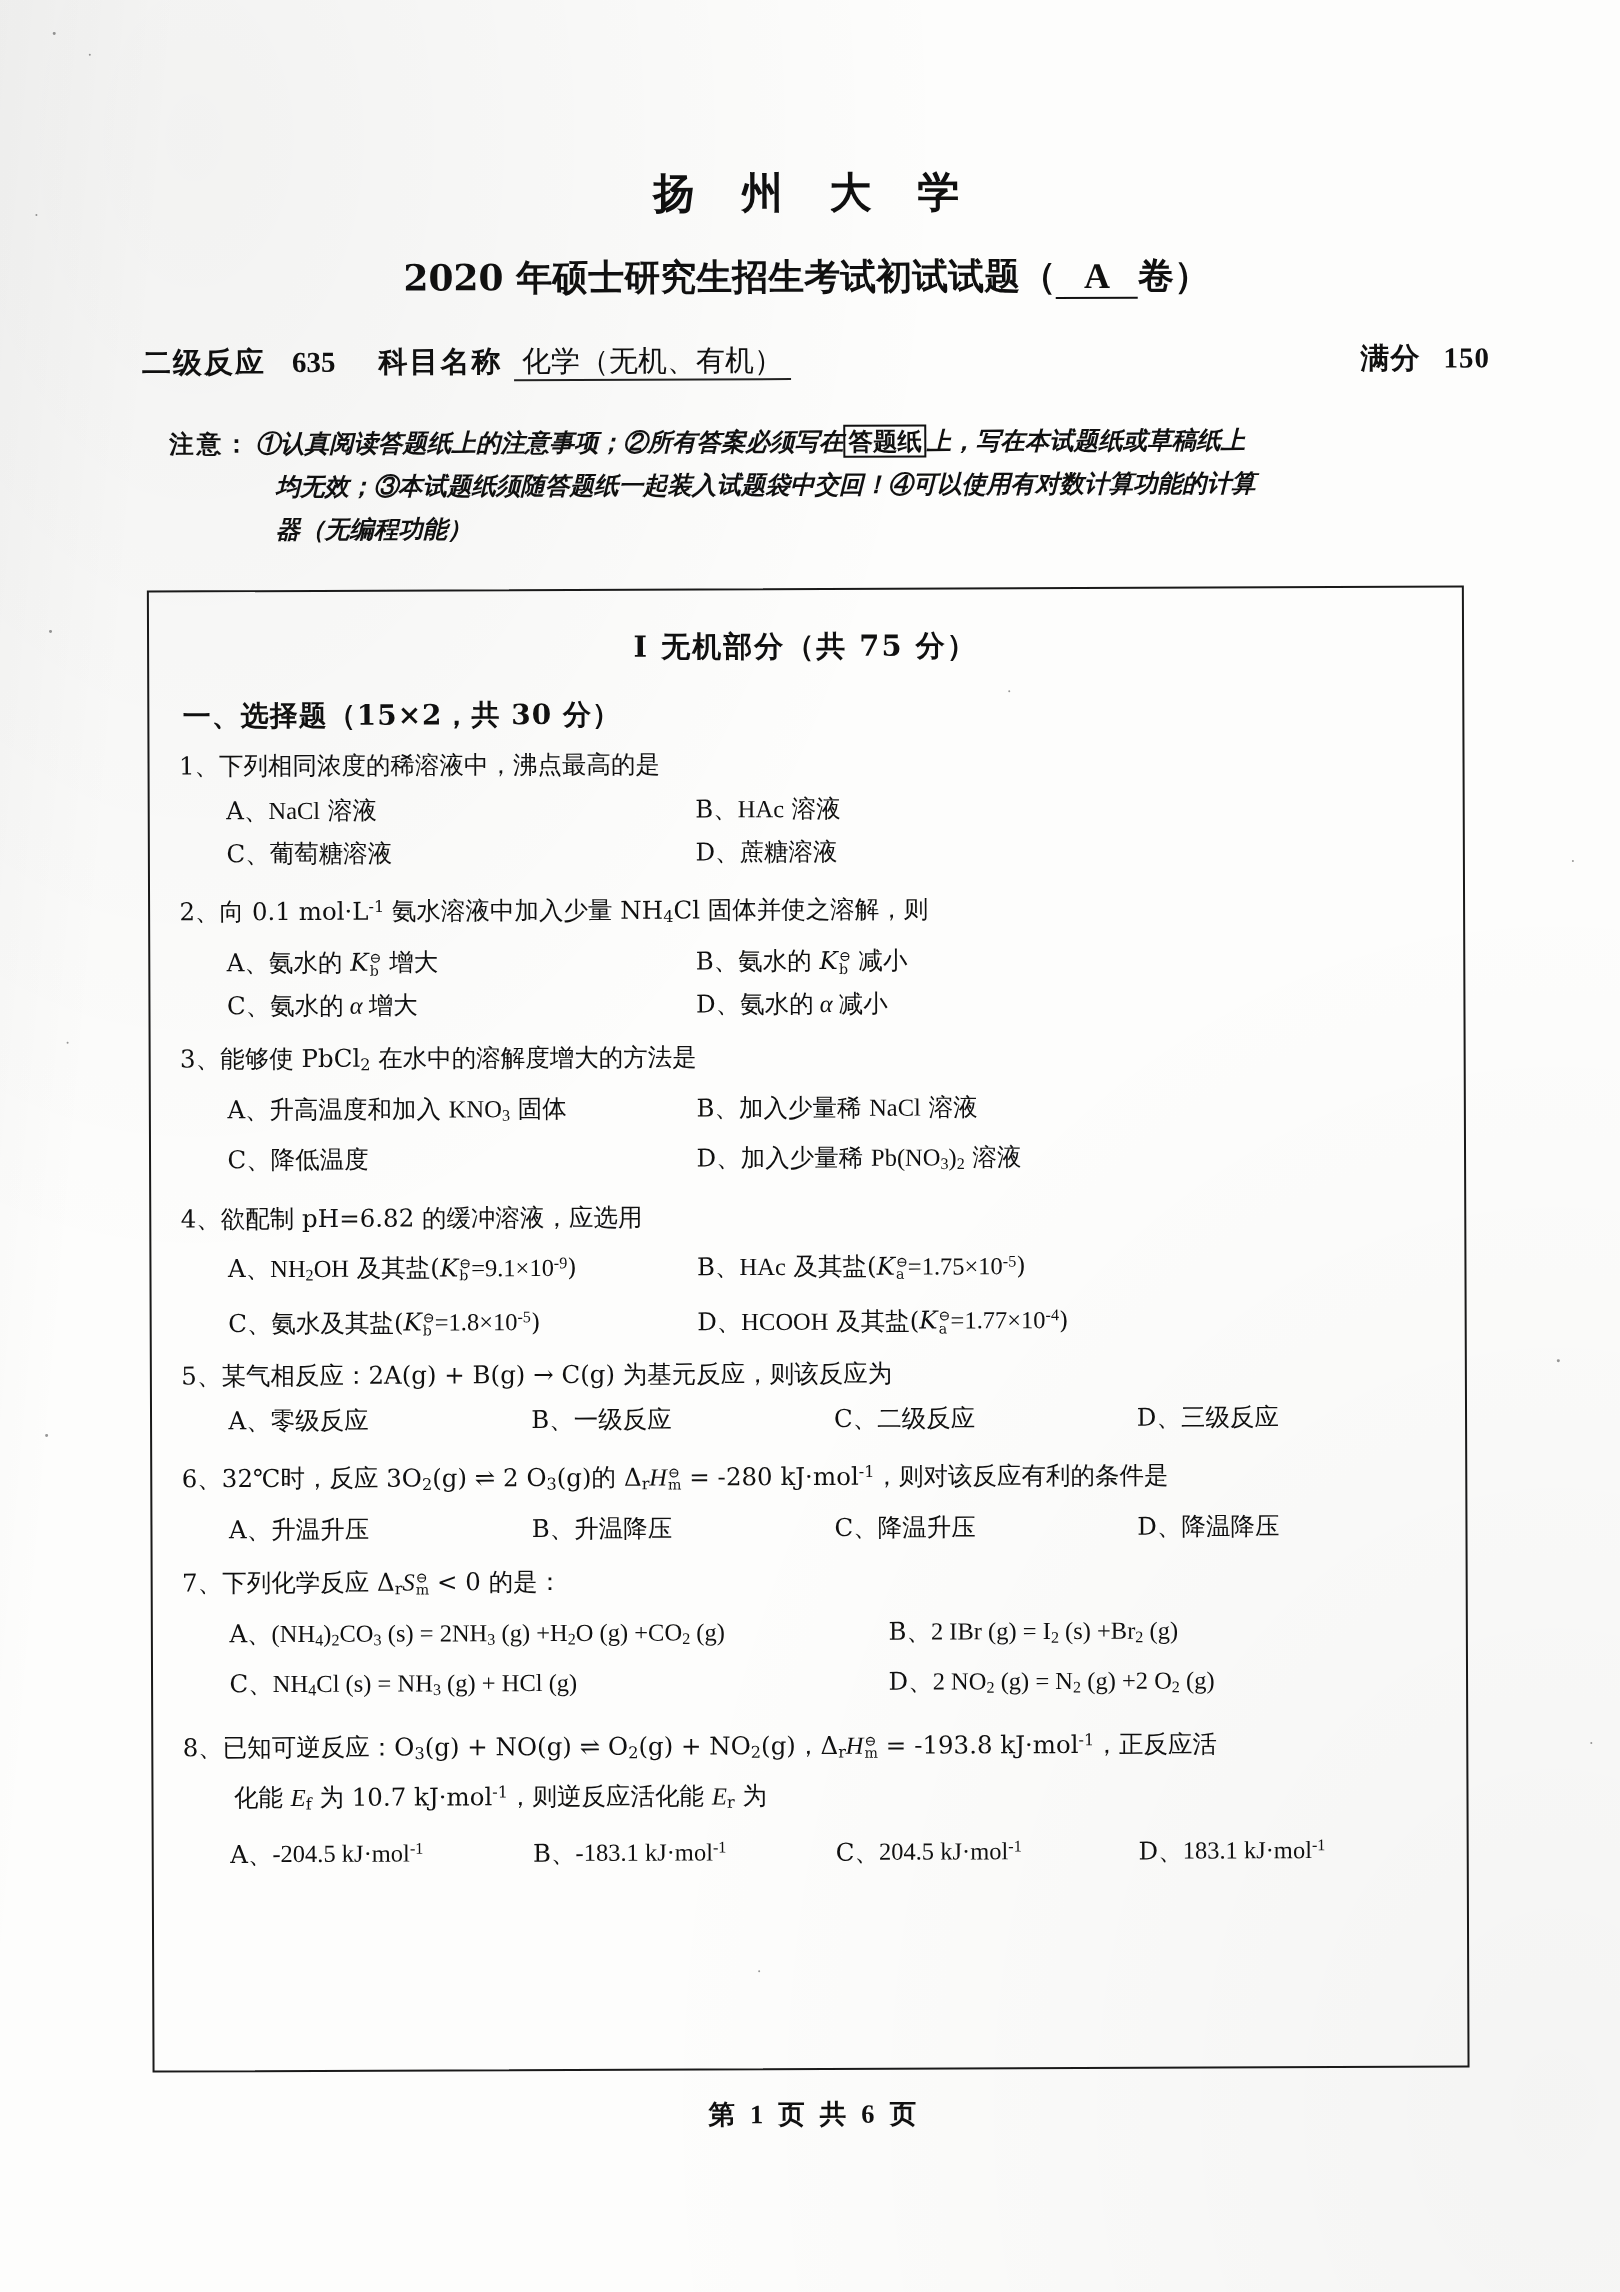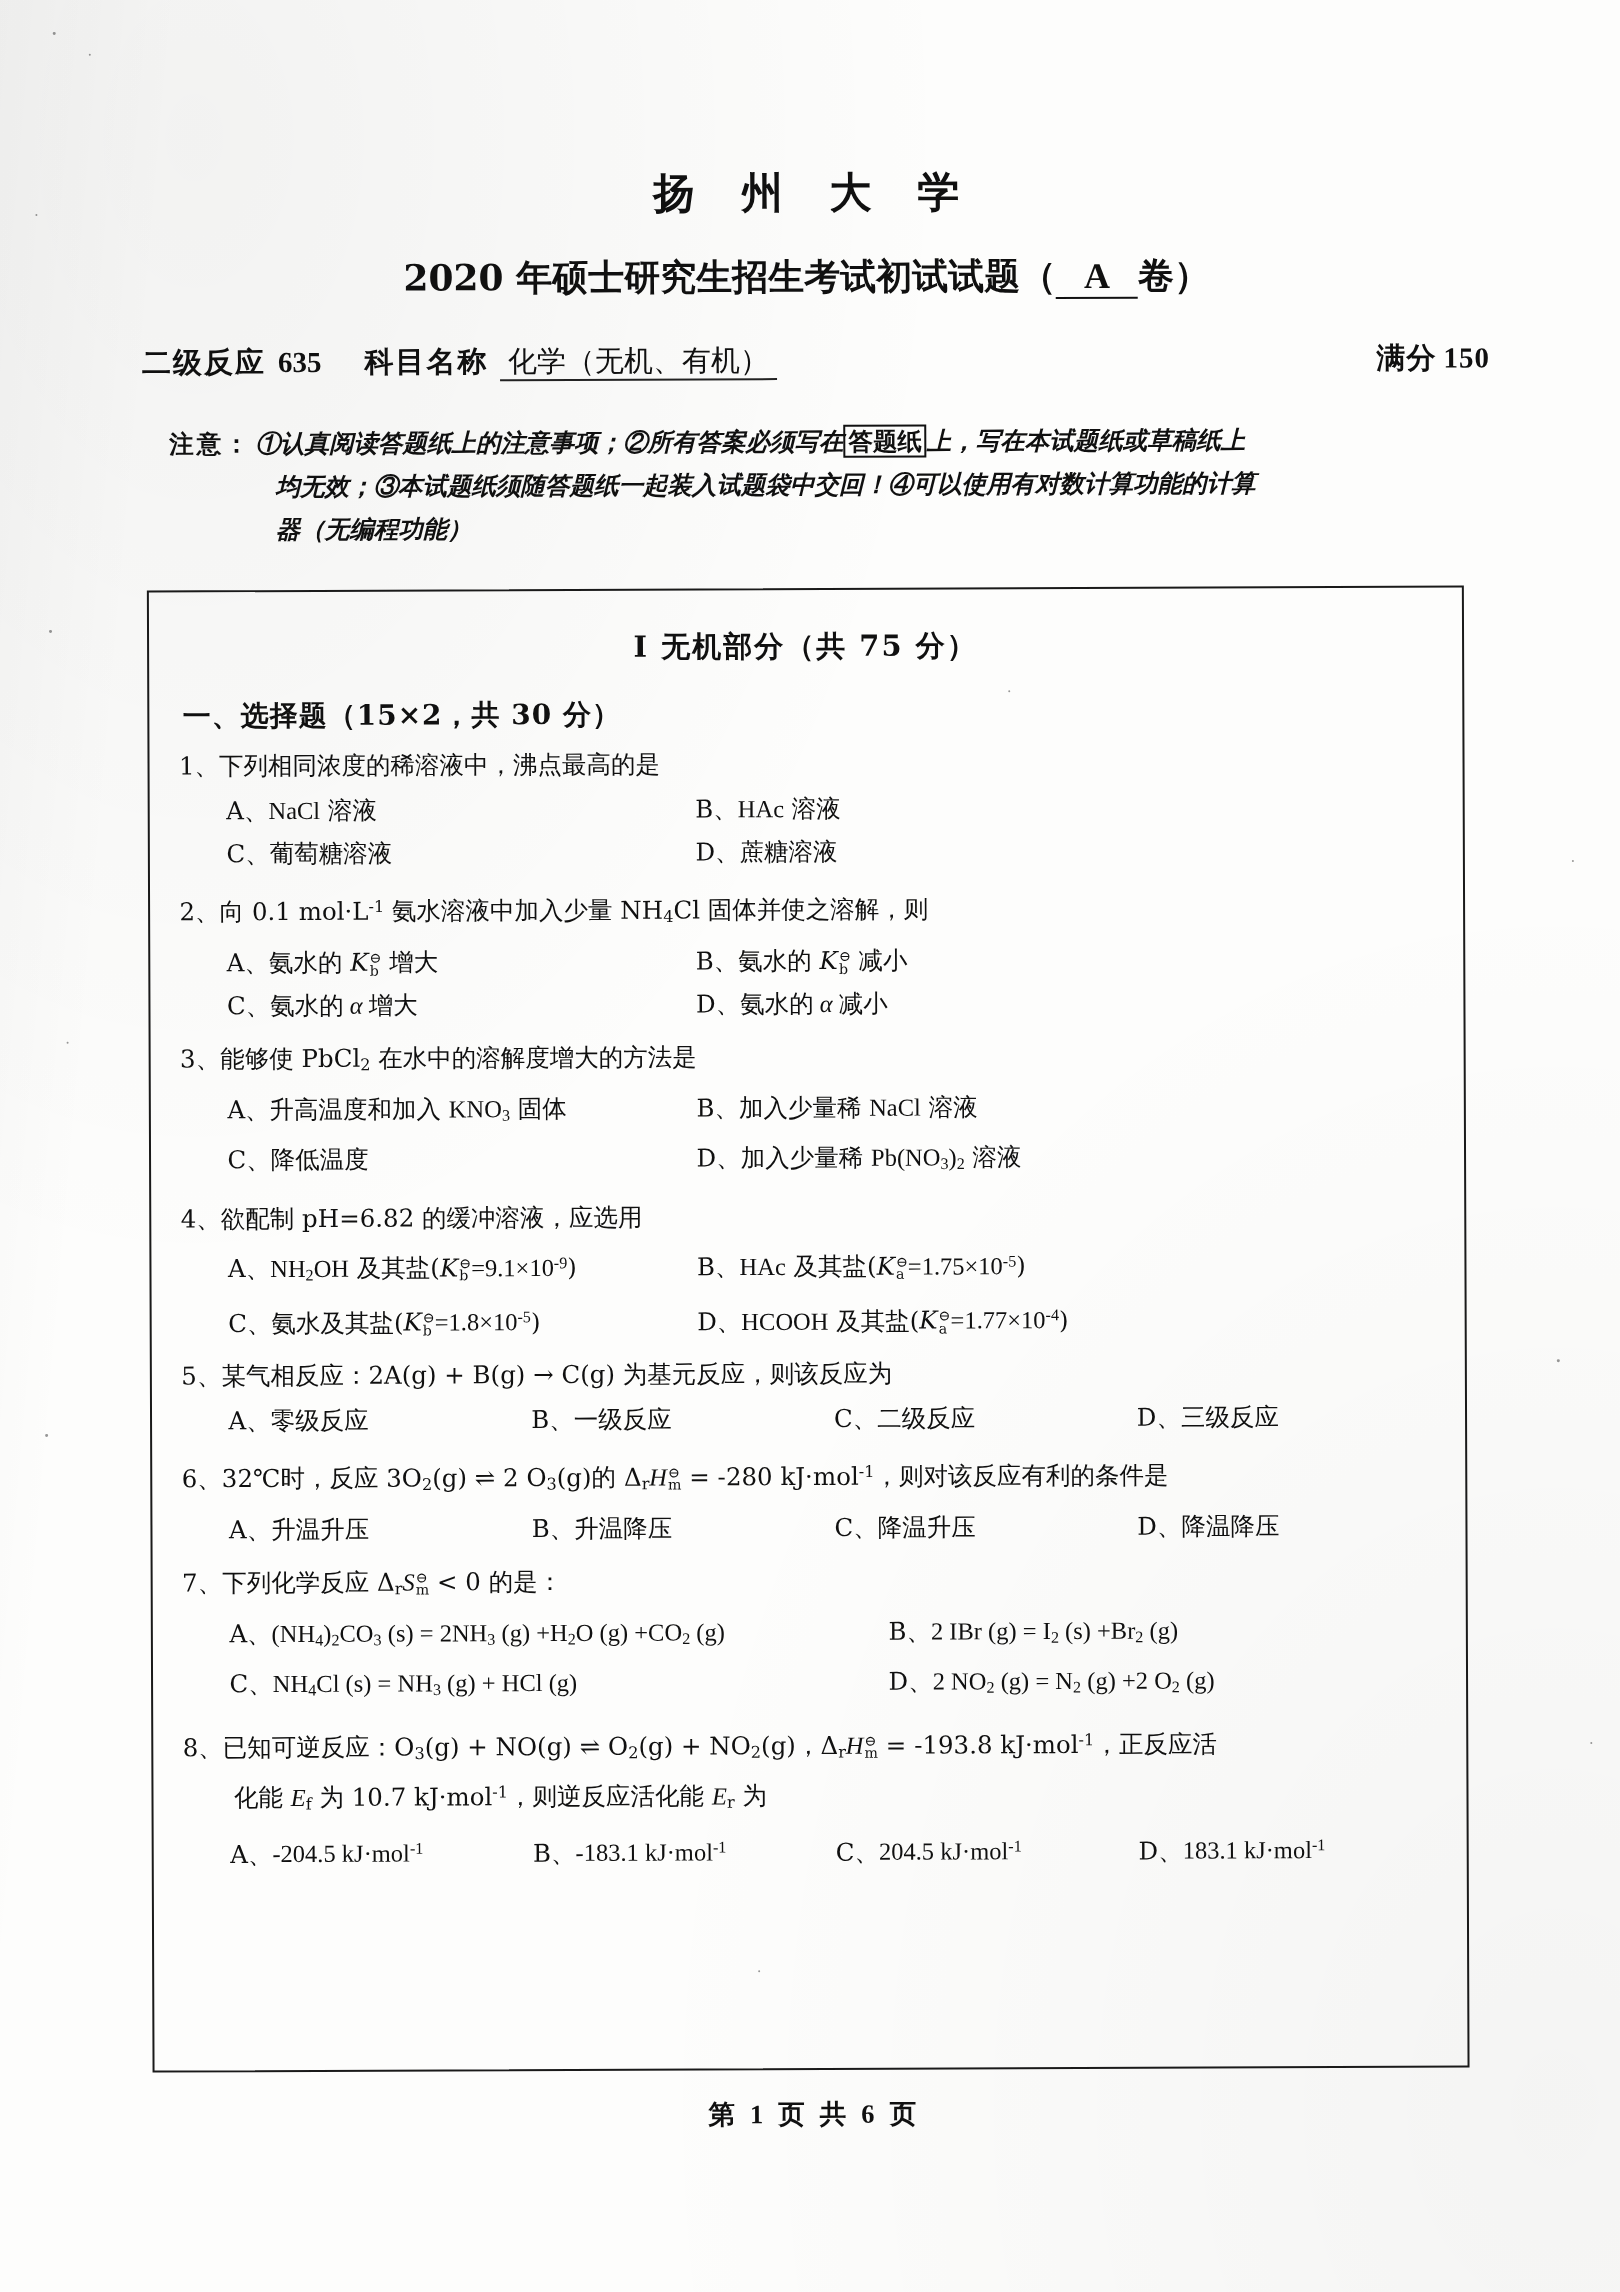--- a/index.html
+++ b/index.html
@@ -75,38 +75,38 @@
     left: 145px;
     right: 127px;
     font-size: 29px;
     font-weight: bold;
     white-space: nowrap;
     font-family: "DejaVu Serif","Liberation Serif",serif;
   }
   .meta-row .lbl { letter-spacing: 2px; }
   .meta-row .val-num {
     font-family: "Liberation Serif", serif;
-    margin-left: 12px;
+    margin-left: 26px;
     margin-right: 43px;
   }
   .meta-row .subj-name {
     font-weight: normal;
     font-family: "DejaVu Serif","Liberation Serif",serif;
     border-bottom: 2px solid #222;
     padding: 0 7.8px 1px 7.8px;
     margin-left: 11.8px;
   }
   .meta-row .full-mark {
     float: right;
     letter-spacing: 1px;
   }
   .meta-row .full-mark .num {
     font-family: "Liberation Serif", serif;
     font-weight: bold;
-    margin-left: 7px;
+    margin-left: 23px;
   }
 
   
   .notice {
     position: absolute;
     top: 420px;
     left: 172px;
     right: 137px;
     font-size: 24.5px;
     line-height: 43px;

